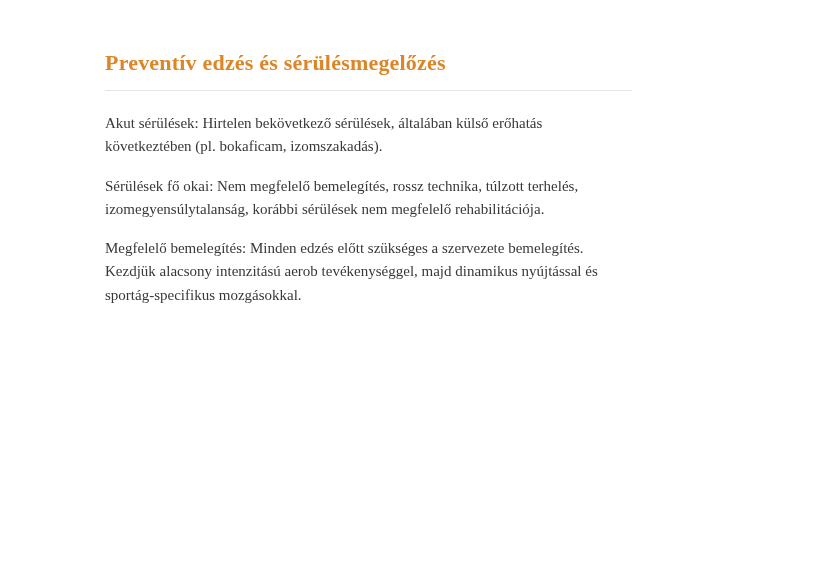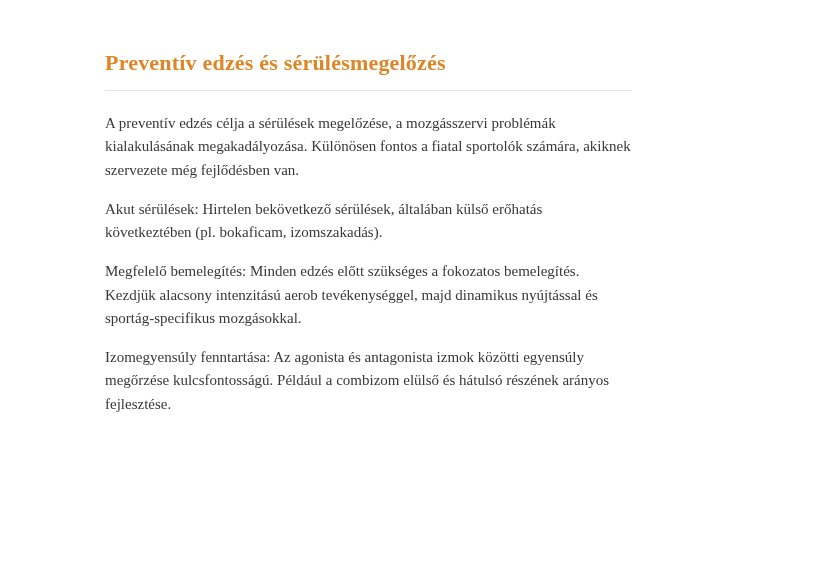--- a/index.html
+++ b/index.html
@@ -46,25 +46,24 @@
   </style>
 </head>
 <body>
 
 <div class="doc">
 
   <h1 class="page-title">Preventív edzés és sérülésmegelőzés</h1>
 
   <hr class="divider">
 
-  <p class="body-paragraph">A preventív edzés célja a sérülések megelőzése, a mozgásszervi problémák kialakulásának megakadályozása. Különösen fontos a fiatal sportolók számára, akiknek szervezete még fejlődésben van.</p>
 
 
   <p class="body-paragraph">Akut sérülések: Hirtelen bekövetkező sérülések, általában külső erőhatás következtében (pl. bokaficam, izomszakadás).</p>
 
 
+  <p class="body-paragraph">Sérülések fő okai: Nem megfelelő bemelegítés, rossz technika, túlzott terhelés, izomegyensúlytalanság, korábbi sérülések nem megfelelő rehabilitációja.</p>
 
 
-  <p class="body-paragraph">Megfelelő bemelegítés: Minden edzés előtt szükséges a fokozatos bemelegítés. Kezdjük alacsony intenzitású aerob tevékenységgel, majd dinamikus nyújtással és sportág-specifikus mozgásokkal.</p>
+  <p class="body-paragraph">Megfelelő bemelegítés: Minden edzés előtt szükséges a szervezete bemelegítés. Kezdjük alacsony intenzitású aerob tevékenységgel, majd dinamikus nyújtással és sportág-specifikus mozgásokkal.</p>
 
-  <p class="body-paragraph">Izomegyensúly fenntartása: Az agonista és antagonista izmok közötti egyensúly megőrzése kulcsfontosságú. Például a combizom elülső és hátulsó részének arányos fejlesztése.</p>
 
 </div>
 
 </body></html>

